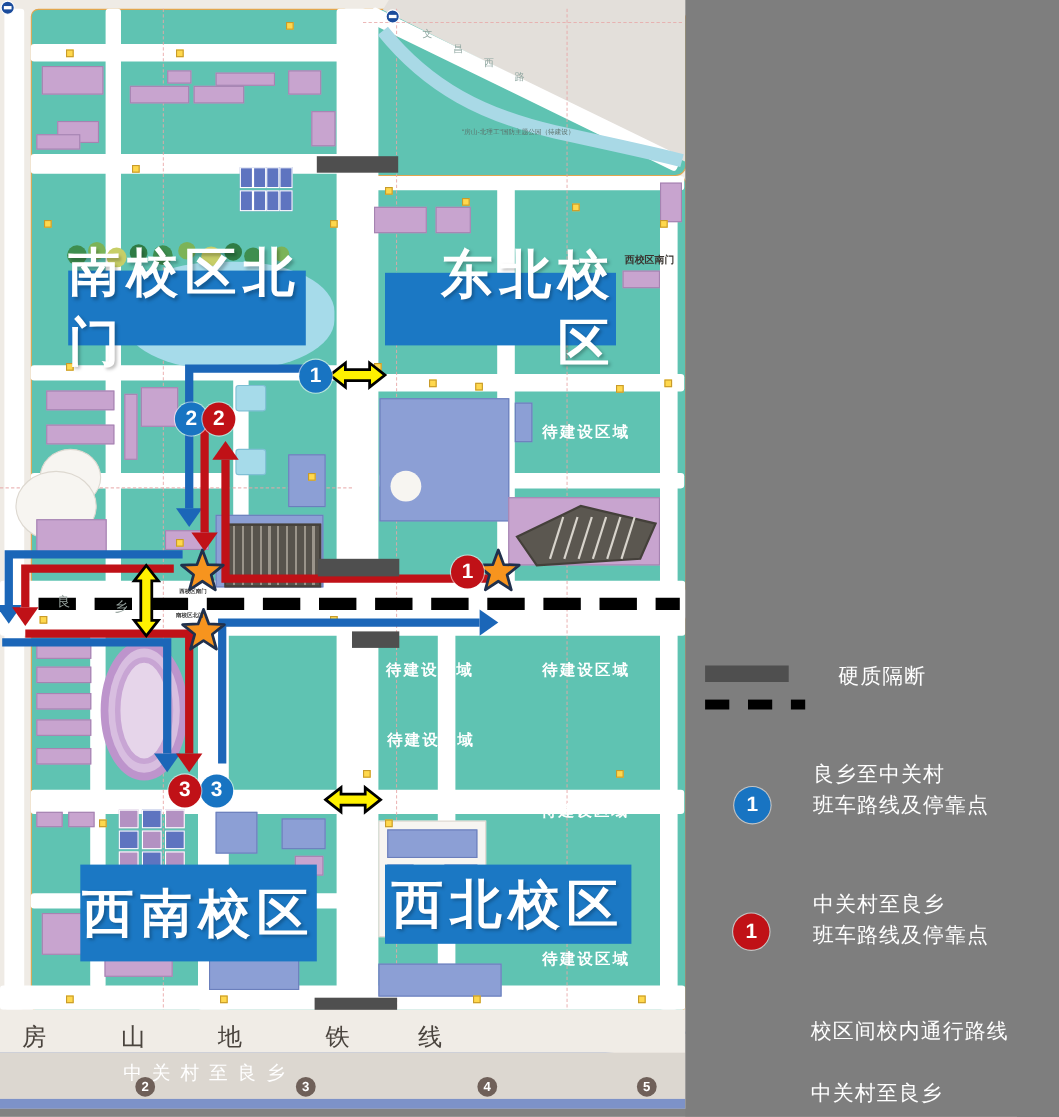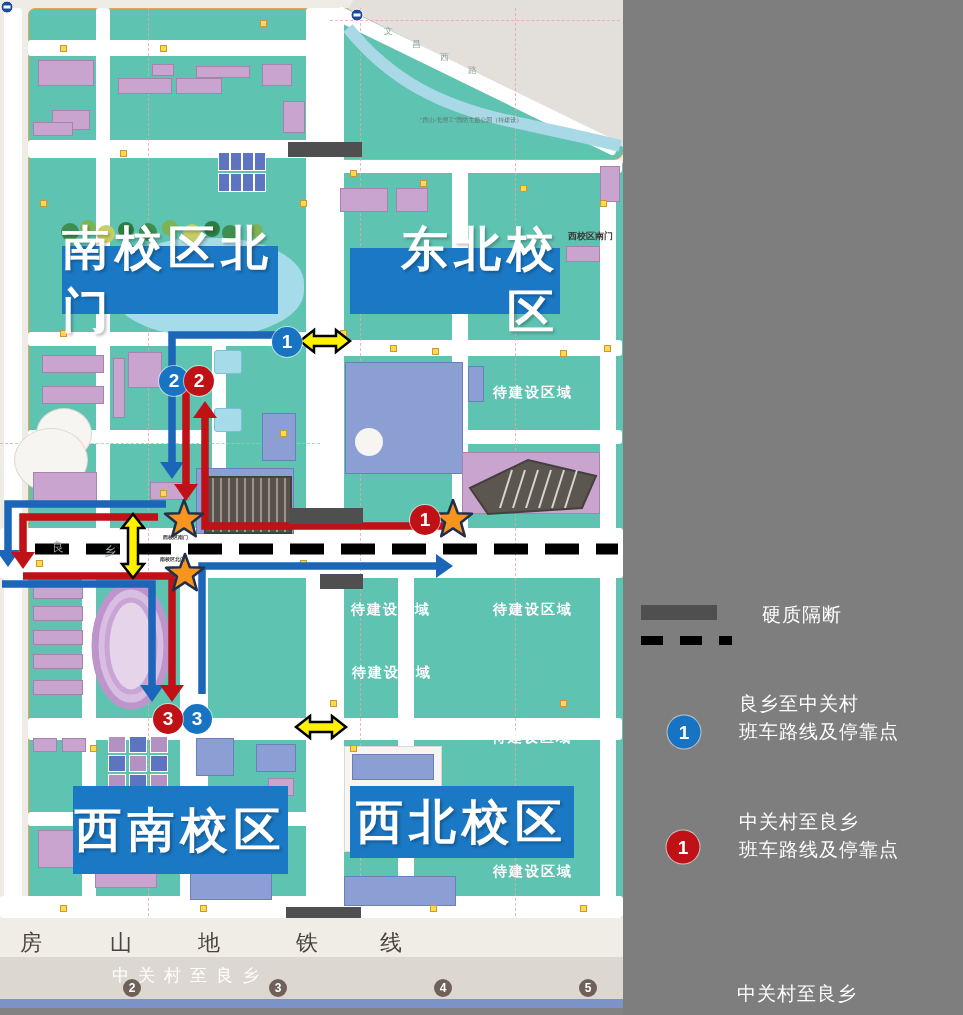--- a/index.html
+++ b/index.html
@@ -284,15 +284,16 @@
     </div>
 
     <div class="leg-label" style="left:116px;top:691px;">良乡至中关村</div>
     <div class="leg-label" style="left:116px;top:719px;">班车路线及停靠点</div>
     <div class="stopc" style="left:61px;top:732px;background:#1874C2;width:33px;height:33px;">1</div>
 
     <div class="leg-label" style="left:116px;top:809px;">中关村至良乡</div>
     <div class="leg-label" style="left:116px;top:837px;">班车路线及停靠点</div>
     <div class="stopc" style="left:60px;top:847px;background:#C01117;width:33px;height:33px;">1</div>
 
+    <div class="leg-label" style="left:114px;top:925px;">校区间校内通行路线</div>
     <div class="leg-label" style="left:114px;top:981px;">中关村至良乡</div>
   </div>
 </div>
 
 </body></html>

